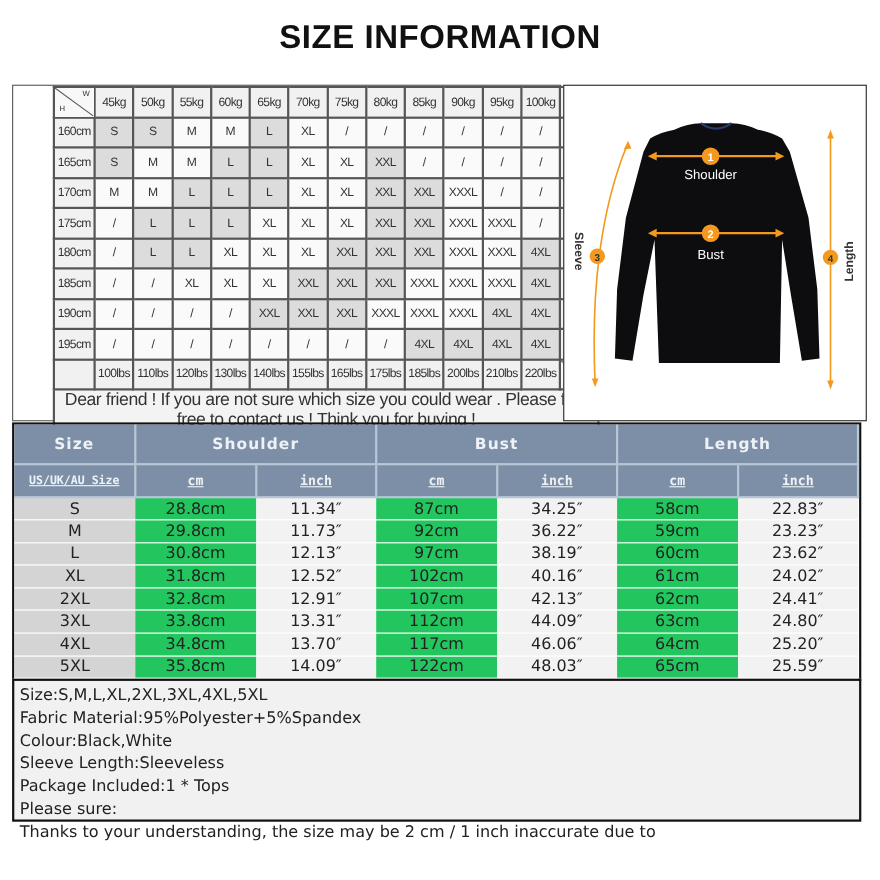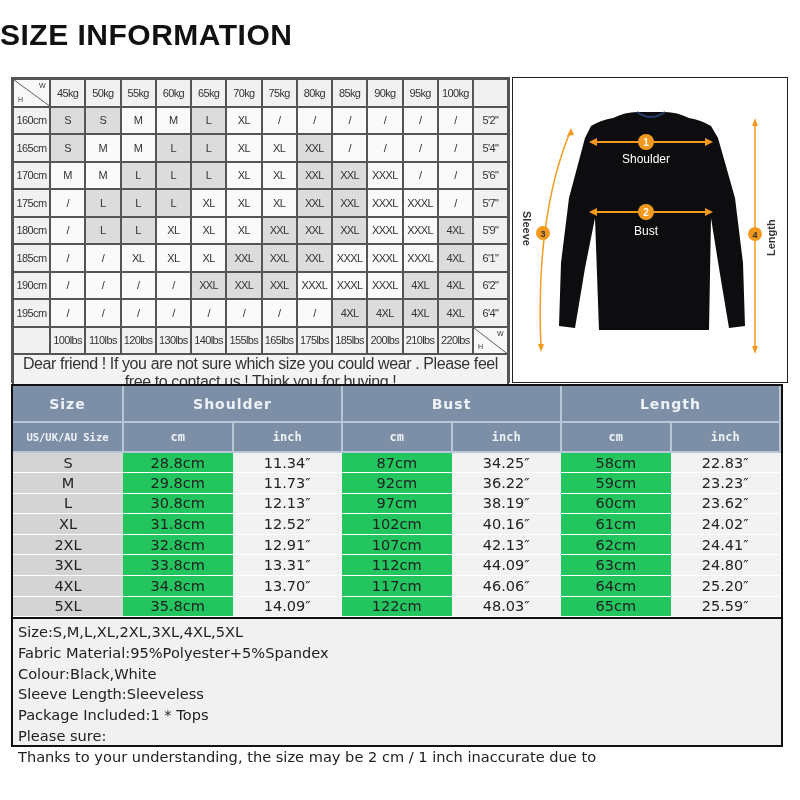--- a/index.html
+++ b/index.html
@@ -1,39 +1,39 @@
 <!DOCTYPE html>
 <html><head>
 <meta charset="utf-8">
 <style>
   * { box-sizing: border-box; margin: 0; padding: 0; }
   body { width: 800px; height: 800px; background: #ffffff; font-family: "Liberation Sans", sans-serif; position: relative; overflow: hidden; }
-  .title { position: absolute; top: 18px; left: 0; width: 800px; font-size: 30px; font-weight: bold; color: #111; letter-spacing: 0.5px; }
+  .title { position: absolute; top: 18px; left: 0; width: 800px; text-align: center; font-size: 30px; font-weight: bold; color: #111; letter-spacing: 0.5px; }
 
   
   .rec { position: absolute; left: 11px; top: 77px; width: 499px; height: 306px; border: 1px solid #555; background: #fff; }
-  .rec table { border-collapse: collapse; width: 100%; table-layout: fixed; }
+  .rec table { border-collapse: collapse; width: 100%; table-layout: fixed; margin-left: 36px; }
   .rec td { border: 2px solid #555; height: 27.5px; text-align: center; font-family: "Liberation Sans Narrow", "Liberation Sans", sans-serif; font-size: 11px; color: #333; transform-origin: center; letter-spacing: -0.6px; background: #fafafa; }
   .rec td.g { background: #dcdcdc; }
   .rec td.hdr { background: #f1f1f1; }
   .rec td.diag { position: relative; background: #f8f8f8; }
   .rec td.diag .dl { position: absolute; left: 0; top: 0; width: 100%; height: 100%; }
   .rec td.diag .h { position: absolute; left: 4px; bottom: 3px; font-size: 7px; }
   .rec td.diag .w { position: absolute; right: 4px; top: 2px; font-size: 7px; }
   .rec .note-row td { height: 26px; font-size: 16px; letter-spacing: -0.4px; background: #f3f3f3; }
 
   
   .shirt-panel { position: absolute; left: 512px; top: 77px; width: 276px; height: 306px; border: 1px solid #222; background: #fff; }
 
   
   .meas { position: absolute; left: 11px; top: 384px; width: 772px; border: 2px solid #111; }
   .meas table { border-collapse: collapse; width: 100%; table-layout: fixed; }
   .meas th { background: #7d8fa6; color: #eef2f7; font-family: "DejaVu Sans Mono", "Liberation Mono", monospace; font-weight: bold; border-right: 2px solid #b8c7d8; border-bottom: 2px solid #b8c7d8; }
   .meas th.grp { height: 36px; font-size: 14px; font-family: "DejaVu Sans", sans-serif; letter-spacing: 1px; }
-  .meas th.sub { height: 30px; font-size: 12px; }
+  .meas th.sub { height: 30px; font-size: 12px; text-decoration: underline; }
   .meas th.szsub { font-size: 10.5px; line-height: 12px; }
   .meas td { height: 20.6px; text-align: center; font-family: "DejaVu Sans", sans-serif; font-size: 14.5px; color: #222; border-bottom: 1px solid #fff; }
   .meas td.sz { background: #d4d4d4; }
   .meas td.cm { background: #22c55e; }
   .meas td.in { background: #f2f2f2; }
 
   
   .info { position: absolute; left: 11px; top: 617px; width: 772px; height: 130px; border: 2px solid #111; background: #f1f1f1; padding: 3px 5px; }
   .info div { font-family: "DejaVu Sans", sans-serif; font-size: 14.6px; color: #222; line-height: 20.8px; white-space: nowrap; }
 </style>

